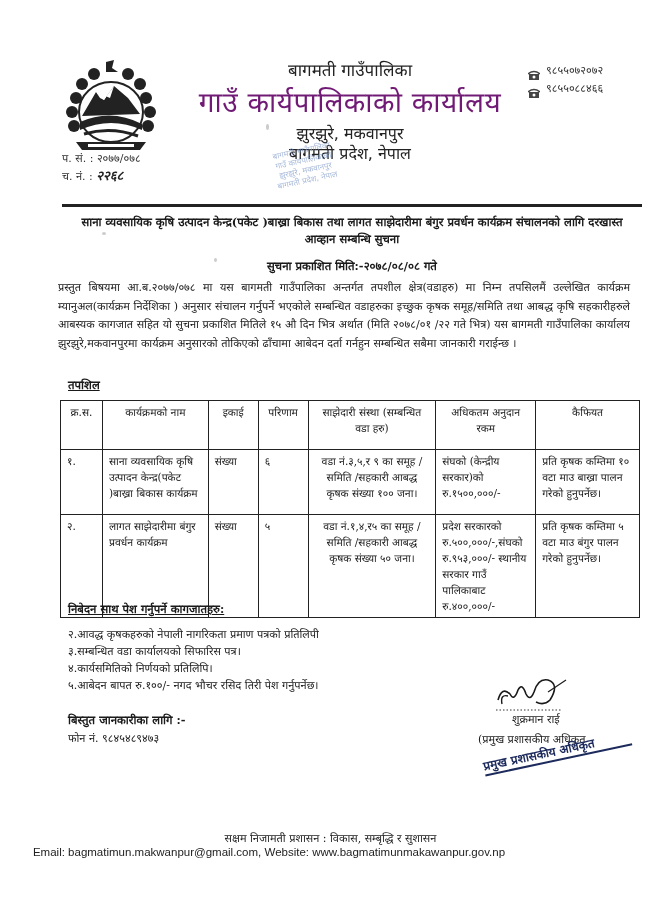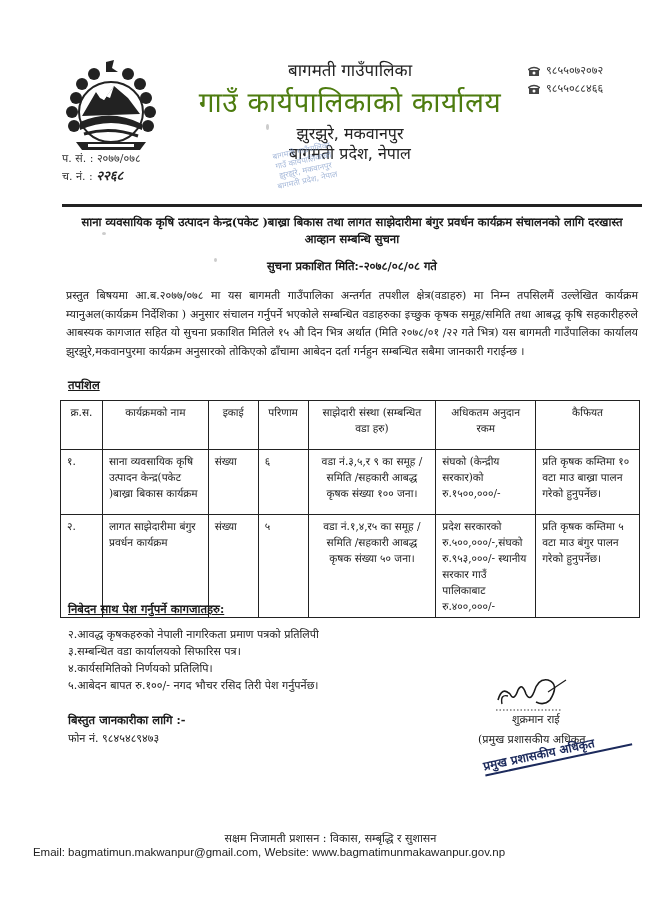--- a/index.html
+++ b/index.html
@@ -3,33 +3,33 @@
 <meta charset="utf-8">
 <style>
   html, body { margin:0; padding:0; }
   body {
     width:661px; height:910px; background:#ffffff; position:relative; overflow:hidden;
     font-family:"DejaVu Serif", serif; color:#1a1a1a;
   }
   .abs { position:absolute; }
   .emblem { left:62px; top:58px; width:98px; height:104px; }
   .hdr-small { left:220px; top:58px; width:260px; text-align:center; font-family:"DejaVu Sans", sans-serif; font-size:17px; color:#222; }
-  .hdr-big { left:180px; top:82px; width:340px; text-align:center; font-family:"DejaVu Sans", sans-serif; font-size:28px; color:#4d7c0f; letter-spacing:0.5px; }
+  .hdr-big { left:180px; top:82px; width:340px; text-align:center; font-family:"DejaVu Sans", sans-serif; font-size:28px; color:#701a75; letter-spacing:0.5px; }
   .hdr-addr1 { left:220px; top:122px; width:260px; text-align:center; font-family:"DejaVu Sans", sans-serif; font-size:16px; color:#222; }
   .hdr-addr2 { left:220px; top:142px; width:260px; text-align:center; font-family:"DejaVu Sans", sans-serif; font-size:16px; color:#222; }
   .phones { left:528px; top:62px; font-size:11px; color:#333; line-height:18px; font-family:"DejaVu Sans", sans-serif; }
-  .phones .ph { display:flex; align-items:center; gap:6px; }
+  .phones .ph { display:flex; align-items:flex-end; gap:6px; }
   .phone-icon { width:12px; height:10px; display:inline-block; }
   .refs { left:62px; top:150px; font-size:11px; color:#333; line-height:17px; font-family:"DejaVu Sans", sans-serif; }
   .refs .hand { font-family:"DejaVu Serif", serif; font-style:italic; font-weight:bold; font-size:13px; color:#222;margin-top:8px; }
   .stamp { left:262px; top:146px; width:86px; height:44px; color:#7f9ac9; font-size:8px; line-height:10px; text-align:center; transform:rotate(-12deg); opacity:0.7; font-family:"DejaVu Sans", sans-serif; }
   .rule { left:62px; top:204px; width:580px; height:3px; background:#222; }
   .subject { left:66px; top:214px; width:572px; text-align:center; font-size:11.5px; font-weight:bold; line-height:17px; }
   .pubdate { left:66px; top:258px; width:572px; text-align:center; font-size:11.5px; font-weight:bold; }
-  .para { left:66px; top:279px; width:572px; font-size:11px; line-height:18.5px; text-align:justify;margin-top:8px; }
+  .para { left:58px; top:279px; width:572px; font-size:11px; line-height:18.5px; text-align:justify; }
   .tapsil { left:68px; top:377px; font-size:11.5px; font-weight:bold; text-decoration:underline; }
   table.prog { position:absolute; left:60px; top:400px; width:580px; border-collapse:collapse; font-size:10.5px; line-height:16px;border-radius:23px; }
   table.prog th, table.prog td { border:1px solid #222; vertical-align:top; padding:3px 6px; }
   table.prog th { font-weight:normal; text-align:center; height:42px; }
   table.prog tr.r1 td { height:58px; }
   table.prog tr.r2 td { height:90px; }
   .c-center { text-align:center; }
   .docs-title { left:68px; top:601px; font-size:11.5px; font-weight:bold; text-decoration:underline; }
   .docs { left:68px; top:626px; font-size:11px; line-height:17px; }
   .contact-title { left:68px; top:712px; font-size:11.5px; font-weight:bold; }

